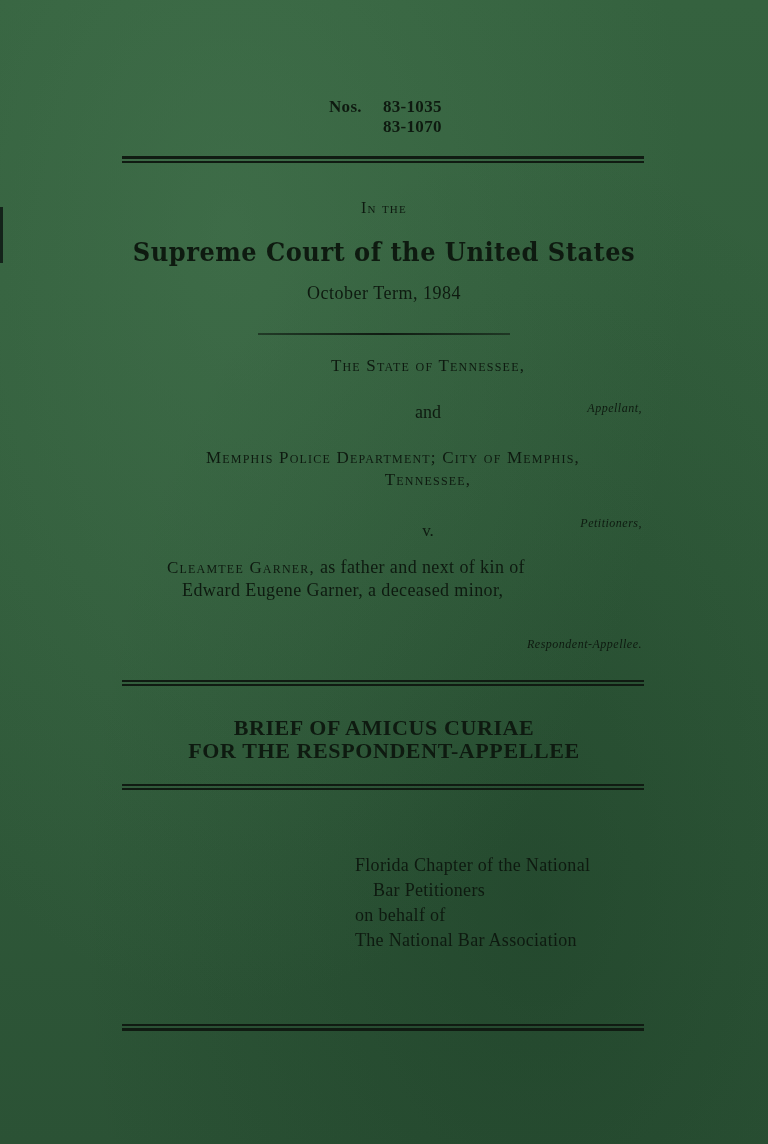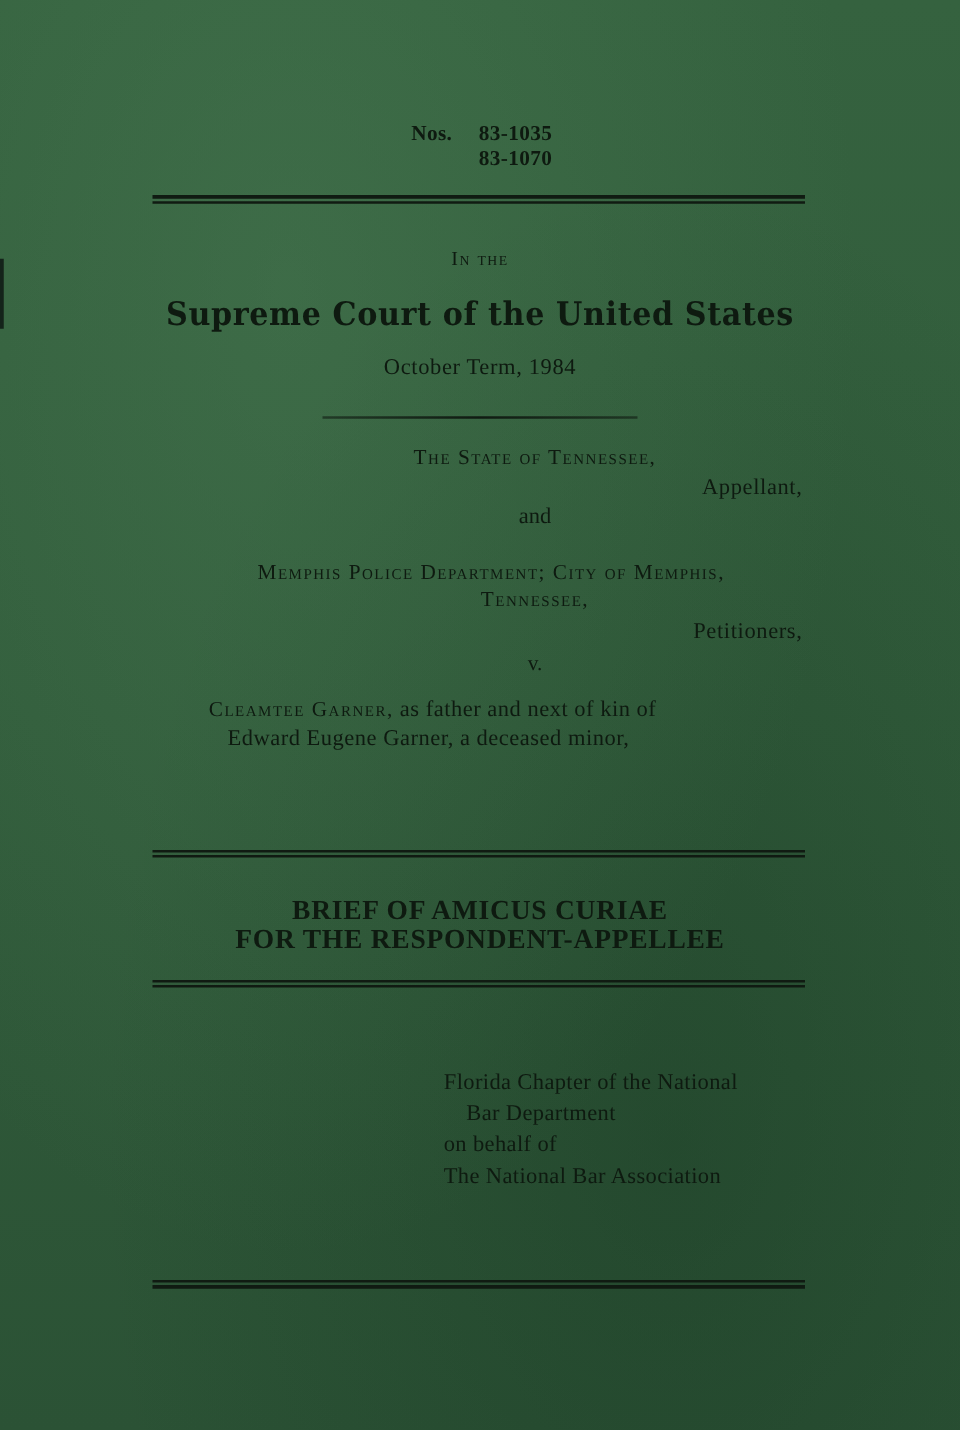--- a/index.html
+++ b/index.html
@@ -53,23 +53,25 @@
       letter-spacing: 0.5px;
       transform: scaleX(0.93);
     }
     .term { top: 268px; font-size: 18px; letter-spacing: 0.5px; }
     .short-rule {
       left: 258px; width: 252px; top: 318px; height: 2px;
       background: linear-gradient(90deg, rgba(16,27,18,0.6), #101b12 50%, rgba(16,27,18,0.6));
     }
     .party { font-size: 17px; padding-left: 44px; }
     .role {
-      font-size: 18px;
+      font-style: italic;
+      font-size: 12px;
       right: 126px;
       letter-spacing: 0.5px;
+      margin-top: 22px;
     }
     .brief-title {
       font-family: "Liberation Serif", serif;
       font-weight: bold;
       font-size: 22px;
       line-height: 24px;
       letter-spacing: 0.6px;
     }
     .filer {
       left: 355px; top: 838px;
@@ -119,39 +121,40 @@
 
   <div class="abs party smallcaps" style="left:162px; top:433px;">Memphis Police Department; City of Memphis,</div>
   <div class="abs center-line party smallcaps" style="top:455px;">Tennessee,</div>
   <div class="abs role" style="top:479px;">Petitioners,</div>
   <div class="abs center-line party" style="top:506px;">v.</div>
 
   <div class="abs" style="left:167px; top:542px; font-size:18px; letter-spacing:0.4px;">
     <span class="smallcaps" style="font-size:17px;">Cleamtee Garner,</span><span> as father and next of kin of</span>
   </div>
   <div class="abs" style="left:182px; top:565px; font-size:18px; letter-spacing:0.4px;">Edward Eugene Garner, a deceased minor,</div>
+  <div class="abs role" style="top:600px;">Respondent-Appellee.</div>
 
   <div class="abs rule-double" style="top:665px;">
     <div class="l2"></div>
       <div class="gap"></div>
       <div class="l2"></div>
   </div>
 
   <div class="abs center-line brief-title" style="top:701px;">BRIEF OF AMICUS CURIAE</div>
   <div class="abs center-line brief-title" style="top:724px;">FOR THE RESPONDENT-APPELLEE</div>
 
   <div class="abs rule-double" style="top:769px;">
     <div class="l2"></div>
       <div class="gap"></div>
       <div class="l2"></div>
   </div>
 
   <div class="abs filer">
     <div>Florida Chapter of the National</div>
-    <div class="indent">Bar Department</div>
+    <div class="indent">Bar Petitioners</div>
     <div>on behalf of</div>
     <div>The National Bar Association</div>
   </div>
 
   <div class="abs rule-double" style="top:1009px;">
     <div class="l2"></div>
       <div class="gap"></div>
       <div class="l1"></div>
   </div>
 

